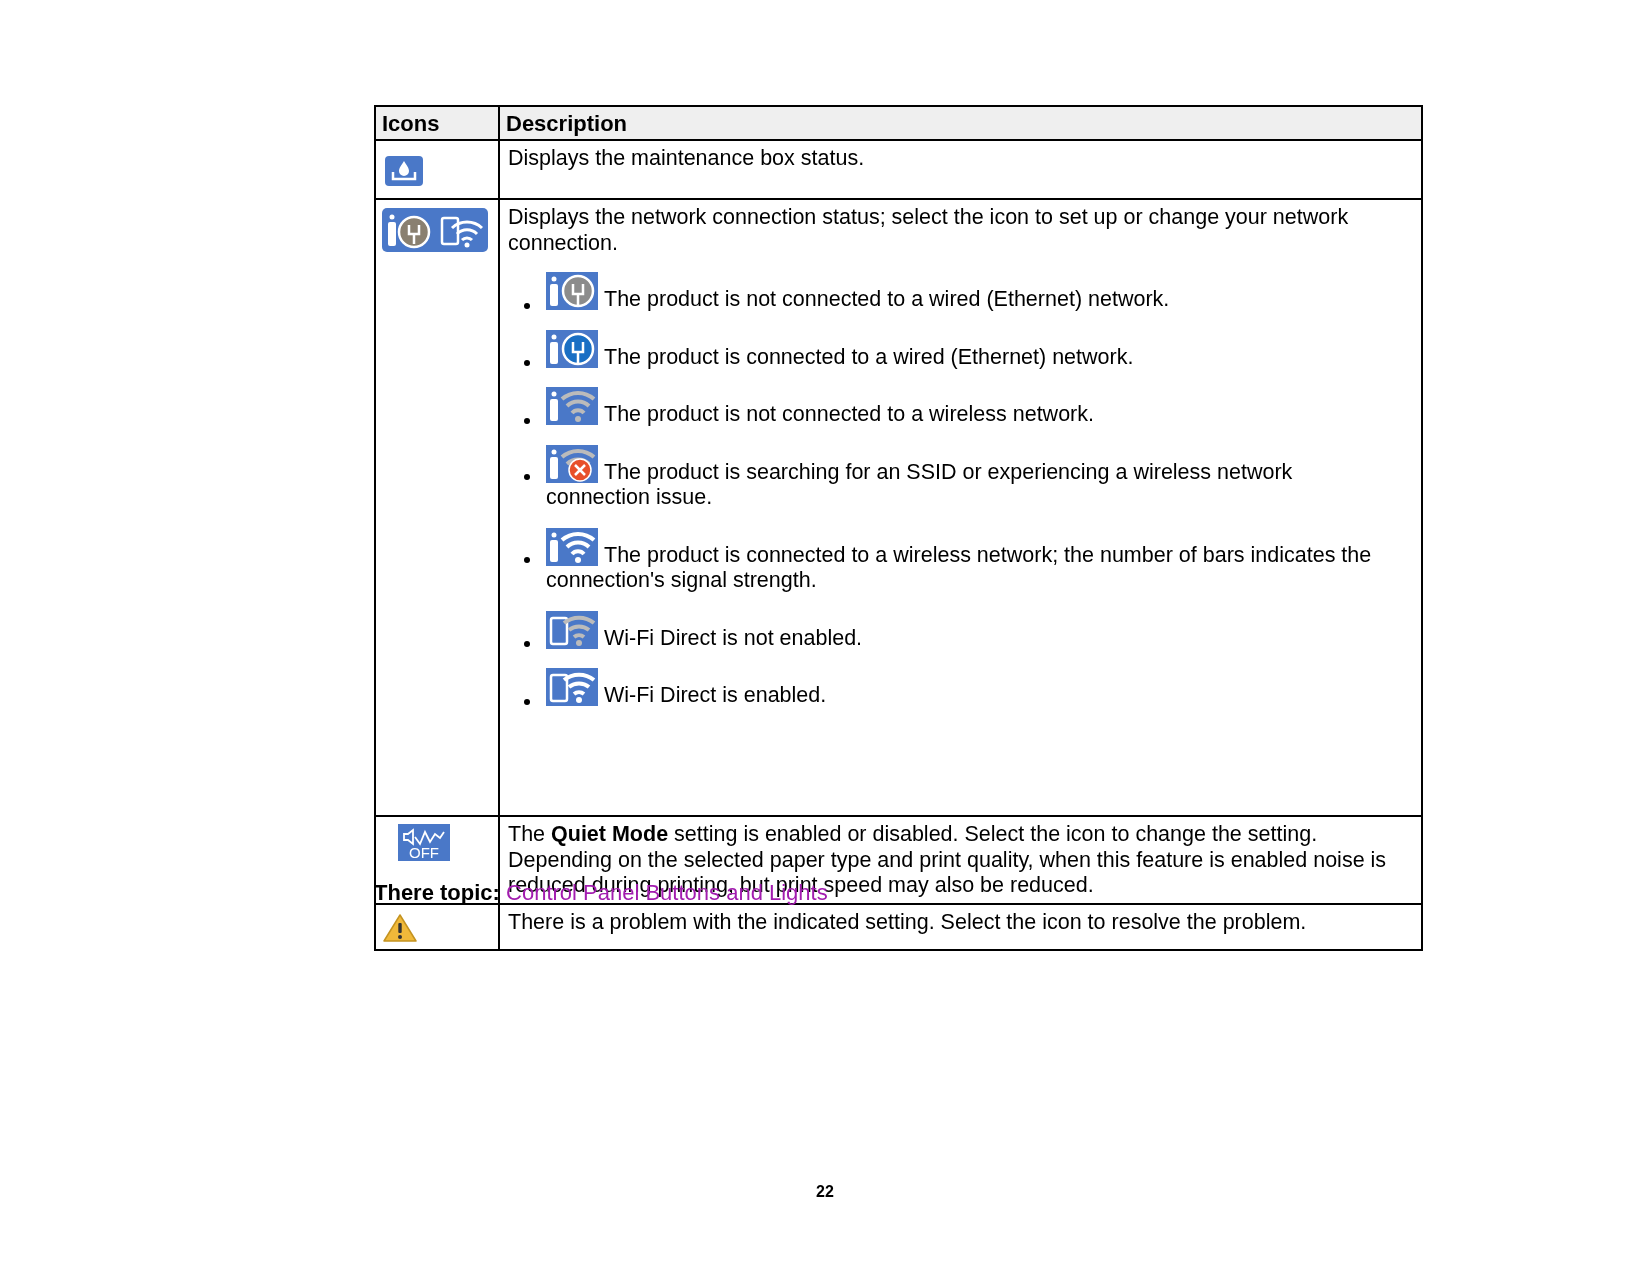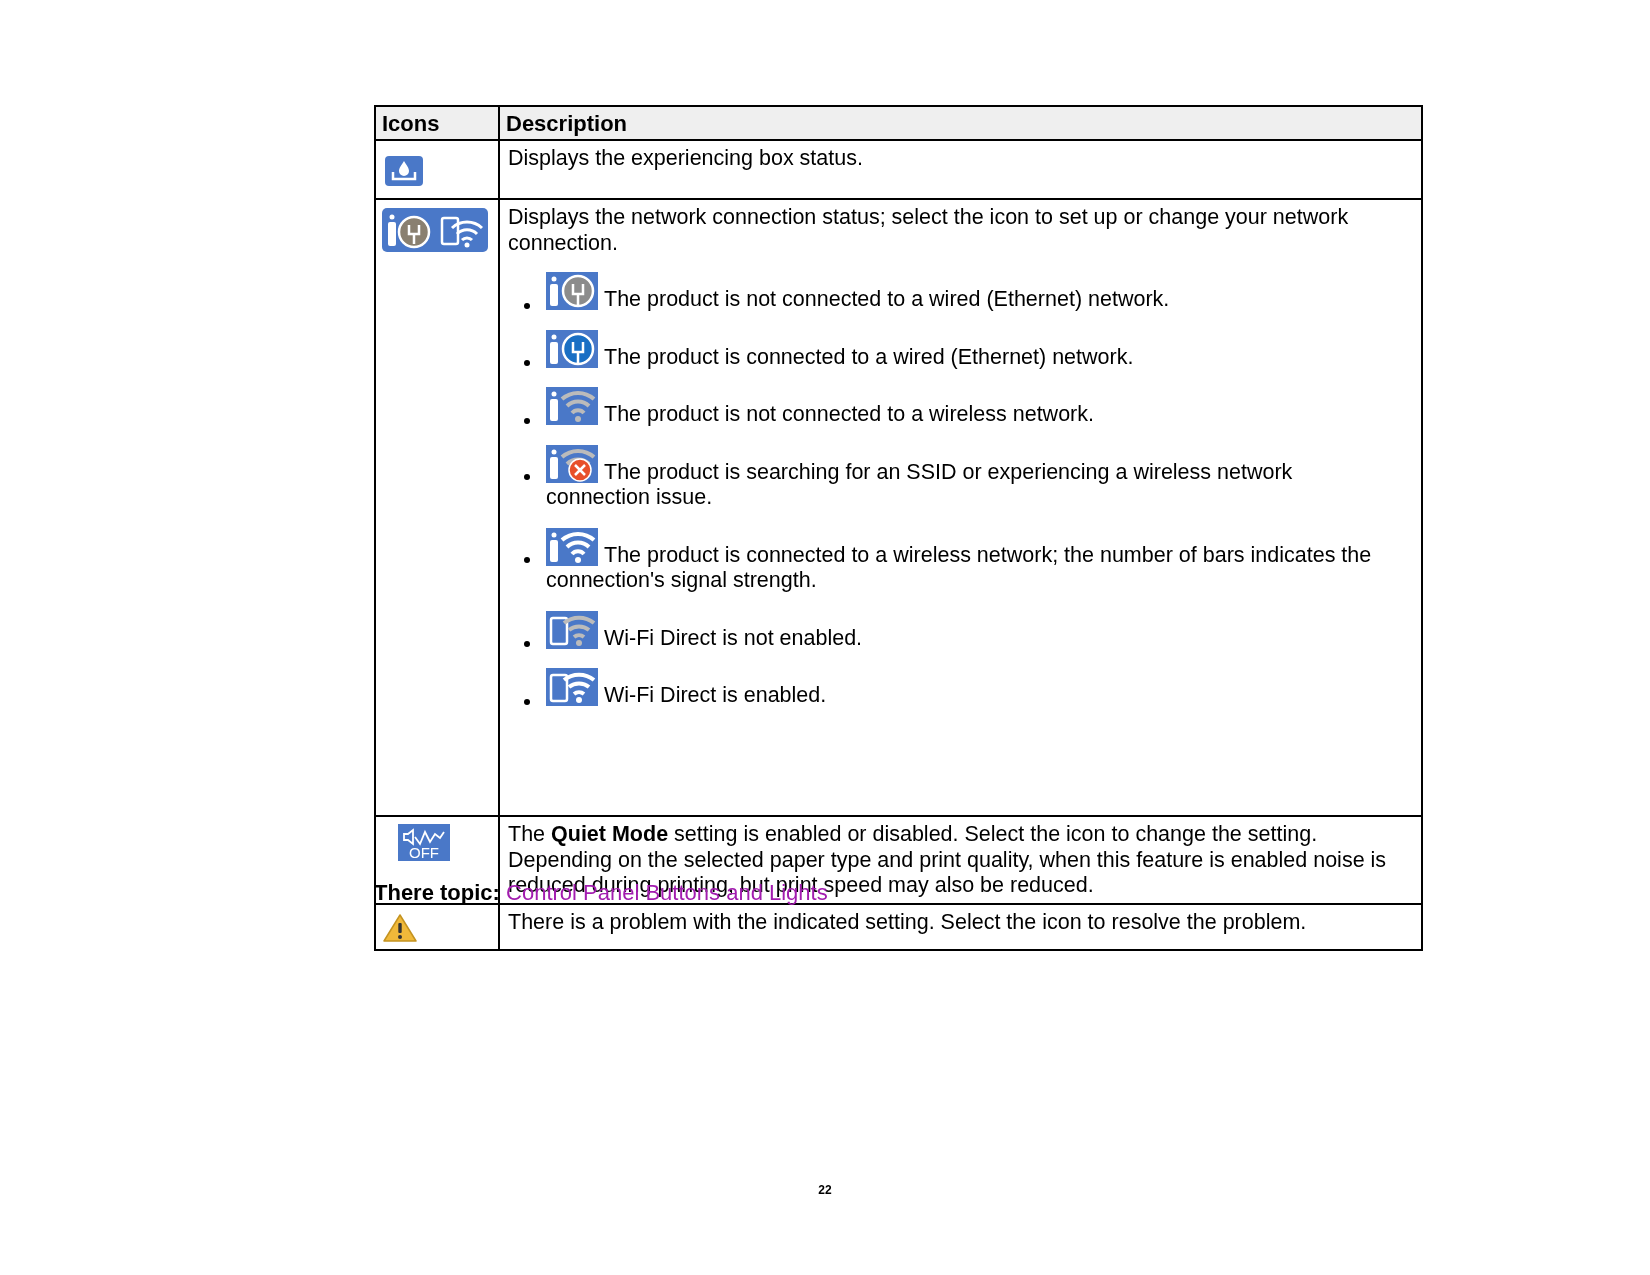--- a/index.html
+++ b/index.html
@@ -18,21 +18,21 @@
   ul.bl li { position: relative; padding-left: 22px; margin-top: 17px; }
   ul.bl li:first-child { margin-top: 12px; }
   ul.bl li .dot { position: absolute; left: 0; bottom: 4px; width: 6px; height: 6px; border-radius: 50%; background:#000; }
   ul.bl li.wrap .dot { top: auto; bottom: 31px; }
   .sicon { display: inline-block; width: 52px; height: 38px; vertical-align: -4px; margin-right: 6px; }
   .sicon svg { width: 52px; height: 38px; display:block; }
   .parent { position: absolute; left: 374px; top: 880px; font-size: 22px; }
   .parent b { font-weight: bold; }
   .parent a { color: #a21caf; text-decoration: none; }
   .pageno { position: absolute; left: 0; width: 1650px; top: 1183px; text-align: center;
-            font-weight: bold; font-size: 12px; }
+            font-weight: bold; font-size: 16px; }
 </style>
 </head>
 <body>
 
 <table class="tbl">
   <colgroup>
       <col class="col-icon">
       <col>
     </colgroup>
   <tbody>
@@ -45,21 +45,21 @@
     <td class="icell">
       <span style="display:inline-block;margin:7px 0 0 3px;">
         <svg width="38" height="30" viewBox="0 0 38 30">
           <rect x="0" y="0" width="38" height="30" rx="4" fill="#4a78c8"></rect>
           <path d="M19 5 C16 10 14 12 14 15 A5 5 0 0 0 24 15 C24 12 22 10 19 5Z" fill="#fff"></path>
           <path d="M8 16 V23 H30 V16" fill="none" stroke="#fff" stroke-width="2.5"></path>
         </svg>
       </span>
     </td>
     <td class="dcell">
-      <span>Displays the experiencing box status.</span>
+      <span>Displays the maintenance box status.</span>
     </td>
   </tr>
 
   <tr class="r2">
     <td class="icell">
       <span style="display:inline-block;">
         <svg width="106" height="44" viewBox="0 0 106 44">
           <rect x="0" y="0" width="106" height="44" rx="5" fill="#4a78c8"></rect>
           <rect x="6" y="14" width="8" height="24" rx="2" fill="#fff"></rect>
           <circle cx="10" cy="9" r="2.5" fill="#fff"></circle>

